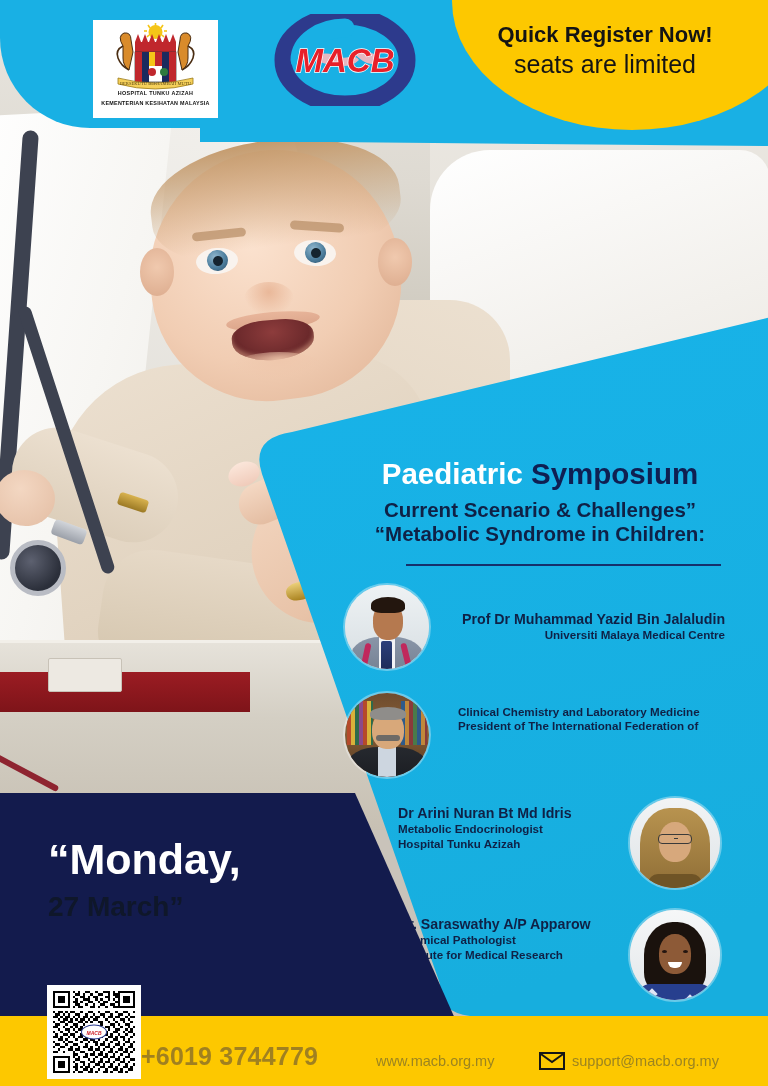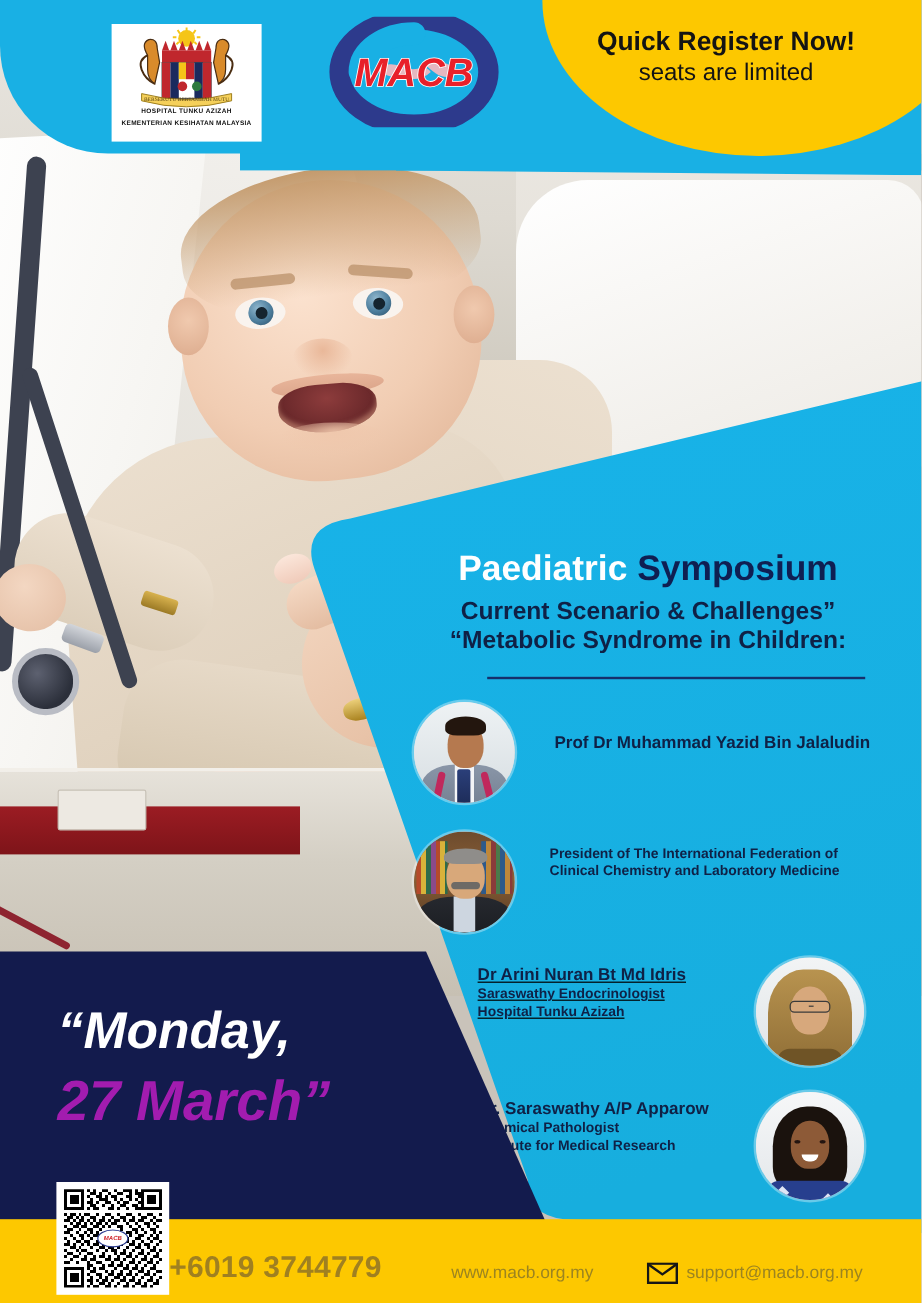--- a/index.html
+++ b/index.html
@@ -170,21 +170,21 @@
   
   .macb-logo { position:absolute; left:267px; top:14px; width:156px; height:92px; }
 
   
   .quickblob {
     position:absolute; left:452px; top:-128px; width:360px; height:258px;
     background:#fdc800; border-radius:50%;
   }
   .quick-txt { position:absolute; left:455px; top:22px; width:300px; text-align:center; }
   .quick-l1 { font-size:22px; font-weight:bold; color:#141414; line-height:1.18; }
-  .quick-l2 { font-size:20px; font-weight:normal; color:#141414; line-height:1.3; }
+  .quick-l2 { font-size:25px; font-weight:normal; color:#141414; line-height:1.3; }
 
   
   .bluepanel {
     position:absolute; left:0; top:0; width:768px; height:1086px;
     pointer-events:none;
   }
   .bluepanel svg { display:block; }
   .panel-content { position:absolute; left:0; top:0; width:768px; height:1086px; }
 
   .sym-title { position:absolute; left:330px; top:458px; width:420px; text-align:center;
@@ -212,22 +212,22 @@
   .por-face { position:absolute; border-radius:48% 48% 44% 44%; }
   .por-body { position:absolute; border-radius:40% 40% 0 0; }
   .por-hair { position:absolute; border-radius:50% 50% 30% 30%; }
 
   
   .datepanel {
     position:absolute; left:0; top:780px; width:460px; height:250px;
   }
   .date-l1 { position:absolute; left:48px; top:58px; font-size:43px; font-weight:bold;
     color:#ffffff; line-height:1; white-space:nowrap; }
-  .date-l2 { position:absolute; left:48px; top:113px; font-size:47px; font-weight:bold;
-    color:#a21caf; line-height:1; white-space:nowrap; }
+  .date-l2 { position:absolute; left:48px; top:113px; font-size:28px; font-weight:bold;
+    color:#0f172a; line-height:1; white-space:nowrap; }
 
   
   .qrwrap { position:absolute; left:47px; top:985px; width:94px; height:94px;
     background:#ffffff; padding:6px; }
   .qrimg { width:100%; height:100%; }
   .qr-badge { position:absolute; left:50%; top:50%; transform:translate(-50%,-50%);
     width:26px; height:15px; background:#fff; border-radius:50%;
     border:1.6px solid #2a3b8f; display:flex; align-items:center; justify-content:center;
     font-size:5px; font-weight:bold; color:#cf2027; font-style:italic; }
 
@@ -393,56 +393,57 @@
           <div style="position:absolute;left:34px;top:52px;width:16px;height:34px;background:#f3f4f6;"></div>
           <div style="position:absolute;left:36px;top:56px;width:11px;height:30px;background:linear-gradient(180deg,#2b3f7a,#1d2c58);border-radius:2px;"></div>
           <div style="position:absolute;left:18px;top:58px;width:6px;height:26px;background:#c0285c;border-radius:4px;transform:rotate(12deg);"></div>
           <div style="position:absolute;left:58px;top:58px;width:6px;height:24px;background:#c0285c;border-radius:4px;transform:rotate(-14deg);"></div>
           <div class="por-face" style="left:28px;top:17px;width:30px;height:38px;background:#b5794f;"></div>
           <div class="por-hair" style="left:26px;top:12px;width:34px;height:16px;background:#23160e;"></div>
         </div>
       </div>
       <div style="position:absolute;left:462px;top:611px;text-align:right;">
         <div class="spk-name">Prof Dr Muhammad Yazid Bin Jalaludin</div>
+        <div class="spk-aff">Universiti Malaya Medical Centre</div>
       </div>
     </div>
 
     <div class="spk">
       <div class="spk-avatar" style="left:345px; top:693px; width:84px; height:84px;">
         <div class="por">
           <div class="por-bg2"></div>
           <div style="position:absolute;left:2px;top:8px;width:26px;height:44px;background:repeating-linear-gradient(90deg,#b54a2a 0 4px,#d8b23a 4px 8px,#2e6a4a 8px 12px,#8a4a8a 12px 16px);"></div>
           <div style="position:absolute;left:56px;top:8px;width:26px;height:44px;background:repeating-linear-gradient(90deg,#2e5a8a 0 4px,#c0883a 4px 8px,#8a3a3a 8px 12px,#4a7a4a 12px 16px);"></div>
           <div class="por-body" style="left:2px;top:54px;width:80px;height:44px;background:linear-gradient(180deg,#26292f,#17191d);"></div>
           <div style="position:absolute;left:33px;top:54px;width:18px;height:30px;background:#cdd6e0;"></div>
           <div class="por-face" style="left:27px;top:18px;width:32px;height:38px;background:#d8a87a;"></div>
           <div class="por-hair" style="left:25px;top:14px;width:36px;height:13px;background:#8f8d8a;"></div>
           <div style="position:absolute;left:31px;top:42px;width:24px;height:6px;background:#6d6a66;border-radius:3px;"></div>
         </div>
       </div>
       <div style="position:absolute;left:458px;top:705px;">
+        <div class="spk-aff">Clinical Chemistry and Laboratory Medicine</div>
         <div class="spk-aff">President of The International Federation of</div>
-        <div class="spk-aff">Clinical Chemistry and Laboratory Medicine</div>
       </div>
     </div>
 
     <div class="spk">
       <div class="spk-avatar" style="left:630px; top:798px; width:90px; height:90px;">
         <div class="por">
           <div class="por-bg3"></div>
           <div style="position:absolute;left:10px;top:10px;width:70px;height:86px;background:linear-gradient(180deg,#b8934f,#8d6c35);border-radius:42% 42% 20% 20%;"></div>
           <div class="por-face" style="left:29px;top:24px;width:32px;height:40px;background:#d7a87c;"></div>
           <div style="position:absolute;left:28px;top:36px;width:34px;height:10px;border:1.4px solid #3a3a3a;border-radius:4px;"></div>
           <div style="position:absolute;left:44px;top:40px;width:4px;height:1.4px;background:#3a3a3a;"></div>
           <div style="position:absolute;left:18px;top:76px;width:54px;height:22px;background:#6f5426;border-radius:10px 10px 0 0;"></div>
         </div>
       </div>
-      <div style="position:absolute;left:398px;top:805px;text-decoration:underline;">
+      <div style="position:absolute;left:398px;top:805px;">
         <div class="spk-name">Dr Arini Nuran Bt Md Idris</div>
-        <div class="spk-aff">Saraswathy Endocrinologist</div>
+        <div class="spk-aff">Metabolic Endocrinologist</div>
         <div class="spk-aff">Hospital Tunku Azizah</div>
       </div>
     </div>
 
     <div class="spk">
       <div class="spk-avatar" style="left:630px; top:910px; width:90px; height:90px;">
         <div class="por">
           <div class="por-bg4"></div>
           <div style="position:absolute;left:14px;top:12px;width:62px;height:72px;background:#1a120d;border-radius:46% 46% 30% 30%;"></div>
           <div class="por-face" style="left:29px;top:24px;width:32px;height:40px;background:#8d5a37;"></div>
@@ -458,21 +459,21 @@
         <div class="spk-name">Dr. Saraswathy A/P Apparow</div>
         <div class="spk-aff">Chemical Pathologist</div>
         <div class="spk-aff">Institute for Medical Research</div>
       </div>
     </div>
   </div>
 
   <svg class="datepanel" viewBox="0 0 460 250">
     <path d="M 0 13 L 355 13 L 460 250 L 0 250 Z" fill="#131b4d"></path>
   </svg>
-  <div style="position:absolute;left:0;top:780px;width:460px;height:250px;font-style:italic;">
+  <div style="position:absolute;left:0;top:780px;width:460px;height:250px;">
     <div class="date-l1">“Monday,</div>
     <div class="date-l2">27 March”</div>
   </div>
 
   <div class="footer"></div>
 
   <div class="qrwrap">
     <svg class="qrimg" viewBox="0 0 33 33" shape-rendering="crispEdges">
       <rect width="33" height="33" fill="#fff"></rect>
       <g fill="#000">

